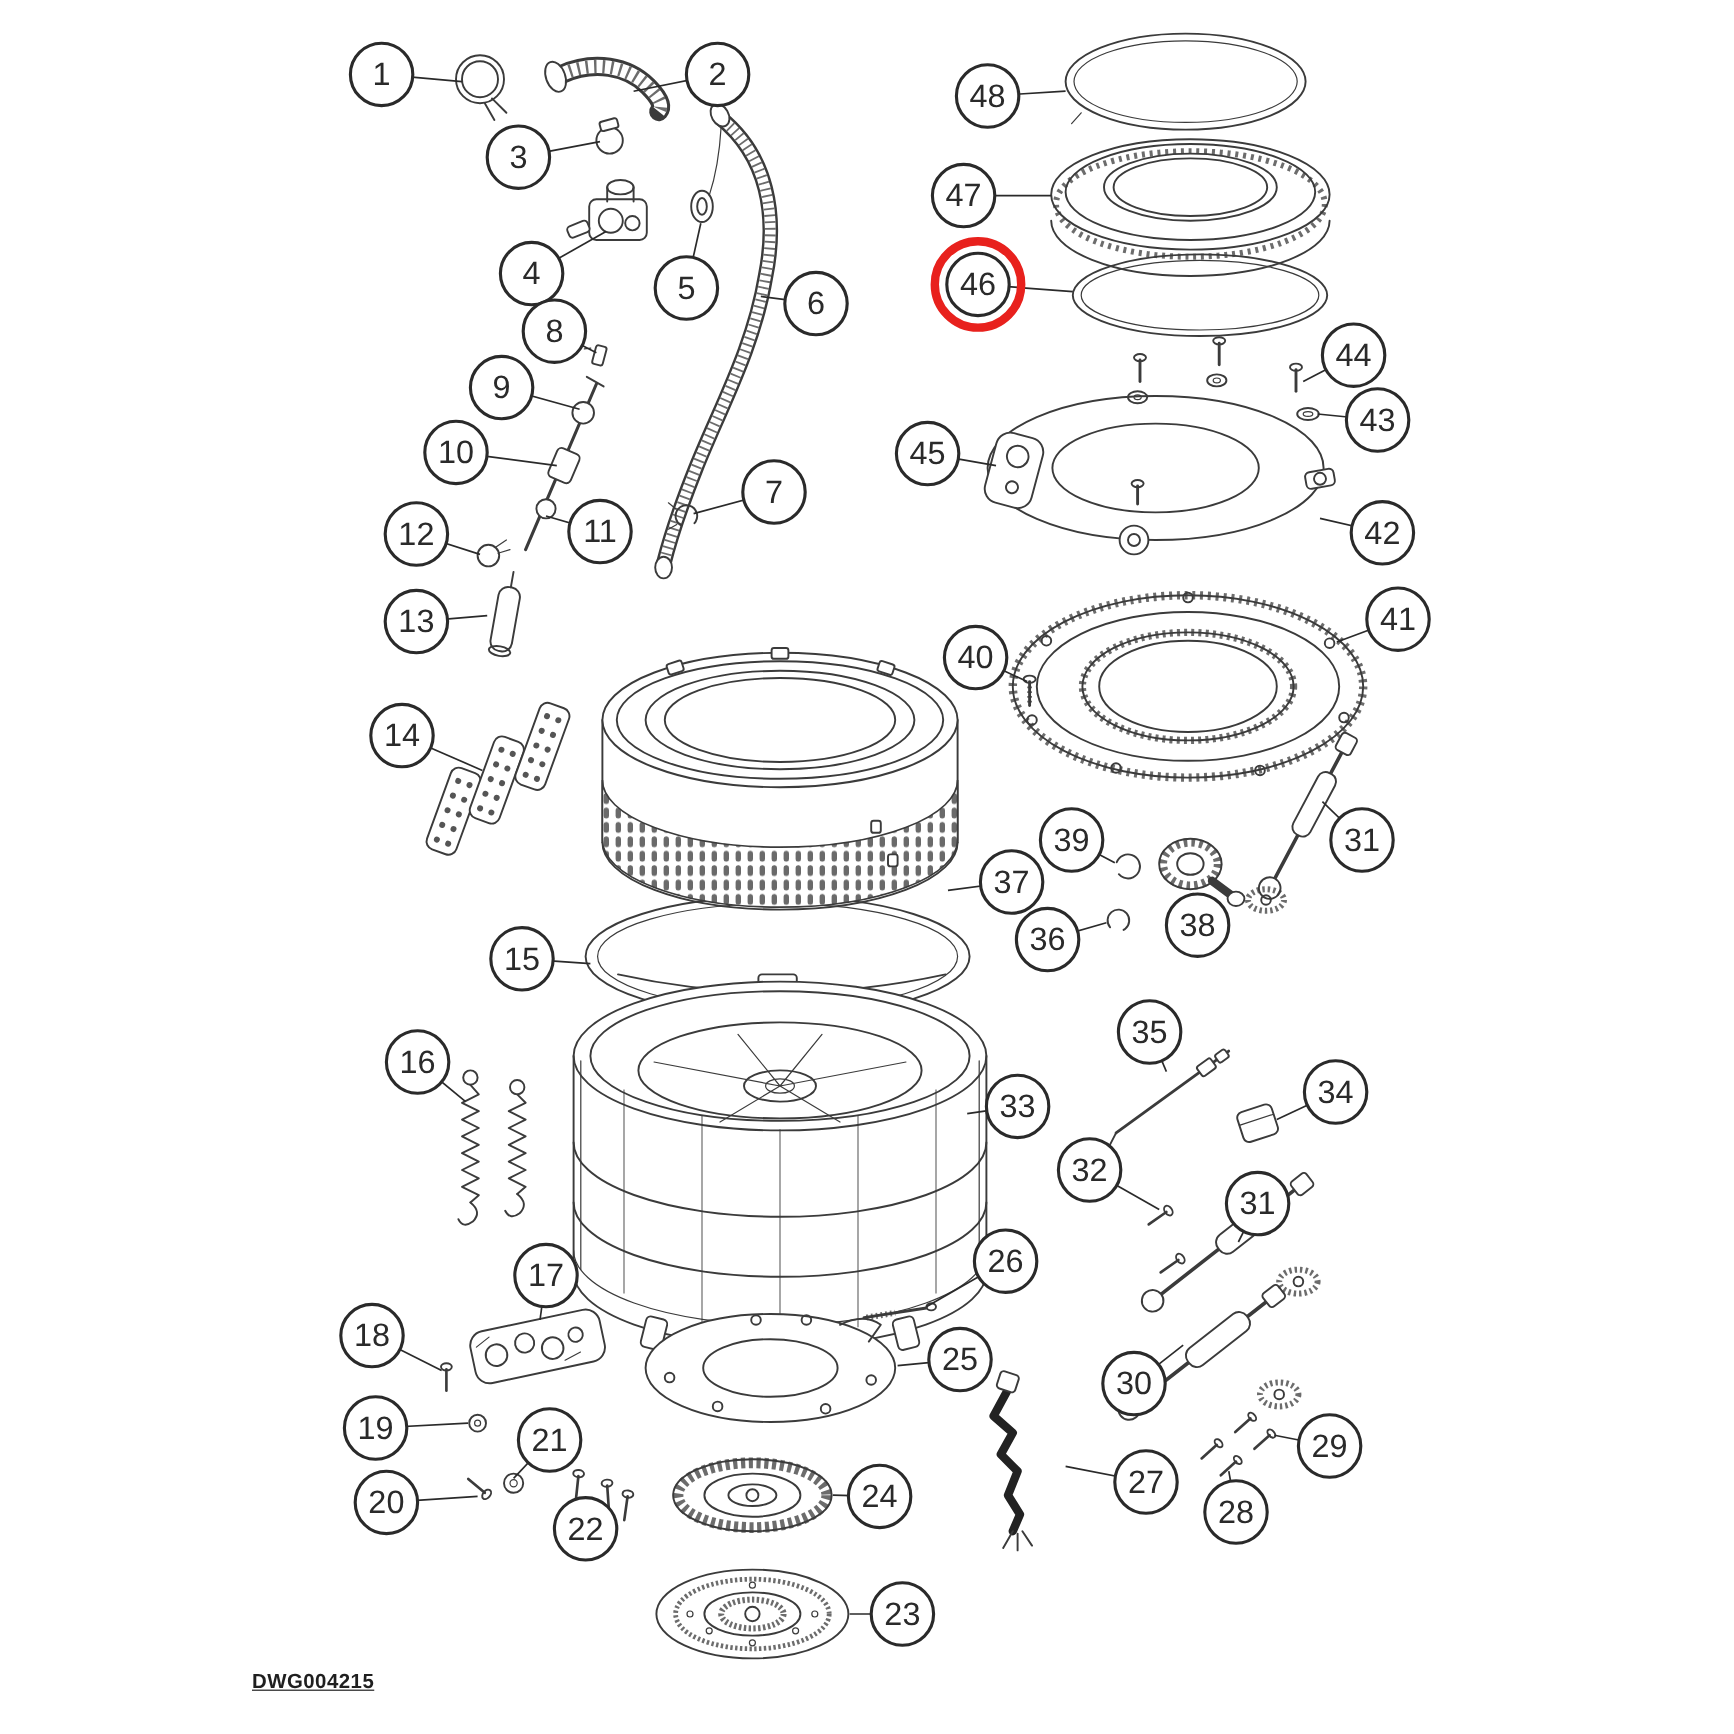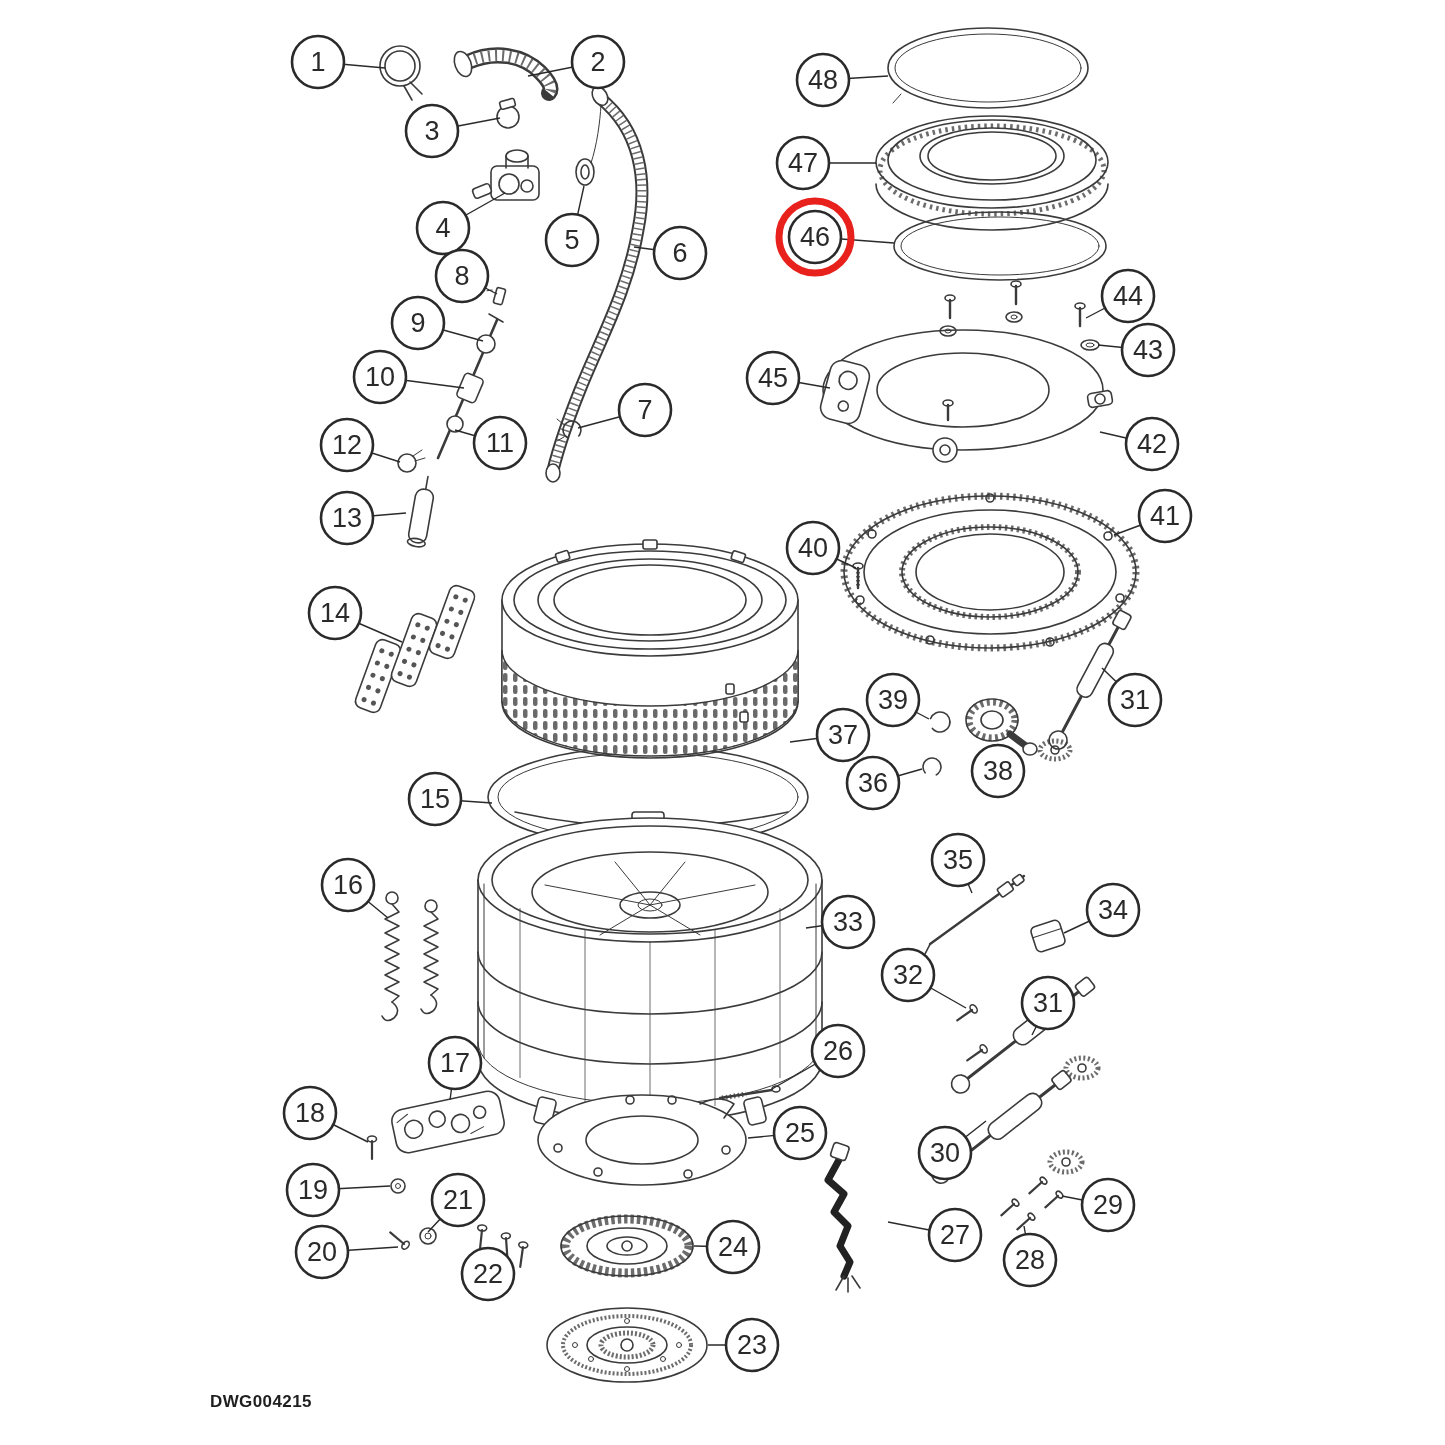--- a/index.html
+++ b/index.html
@@ -19,21 +19,21 @@
   .thin{stroke-width:1;}
   .rib{fill:none;stroke:var(--part-color);stroke-linecap:butt;opacity:.75;}
   .solid{fill:none;stroke:#222;stroke-width:7;stroke-linecap:round;stroke-linejoin:round;}
   
   .leader{stroke:var(--line-color);stroke-width:1.4;}
   .balloon{fill:#ffffff;stroke:var(--line-color);stroke-width:2.6;}
   .balloon-num{font-family:"Liberation Sans",sans-serif;font-size:27px;fill:var(--line-color);text-anchor:middle;}
   .highlight-ring{fill:none;stroke:var(--highlight-color);stroke-width:7;}
   .dwg-number{
     position:absolute;left:210px;top:1392px;font-size:17px;font-weight:bold;
-    color:#1f1f1f;letter-spacing:.4px;
+    color:#1f1f1f;letter-spacing:.4px;text-decoration:underline;
   }
 </style>
 </head>
 <body>
 
 <div class="canvas">
 
 <svg width="1445" height="1445" viewBox="0 0 1445 1445">
 
   <defs>

